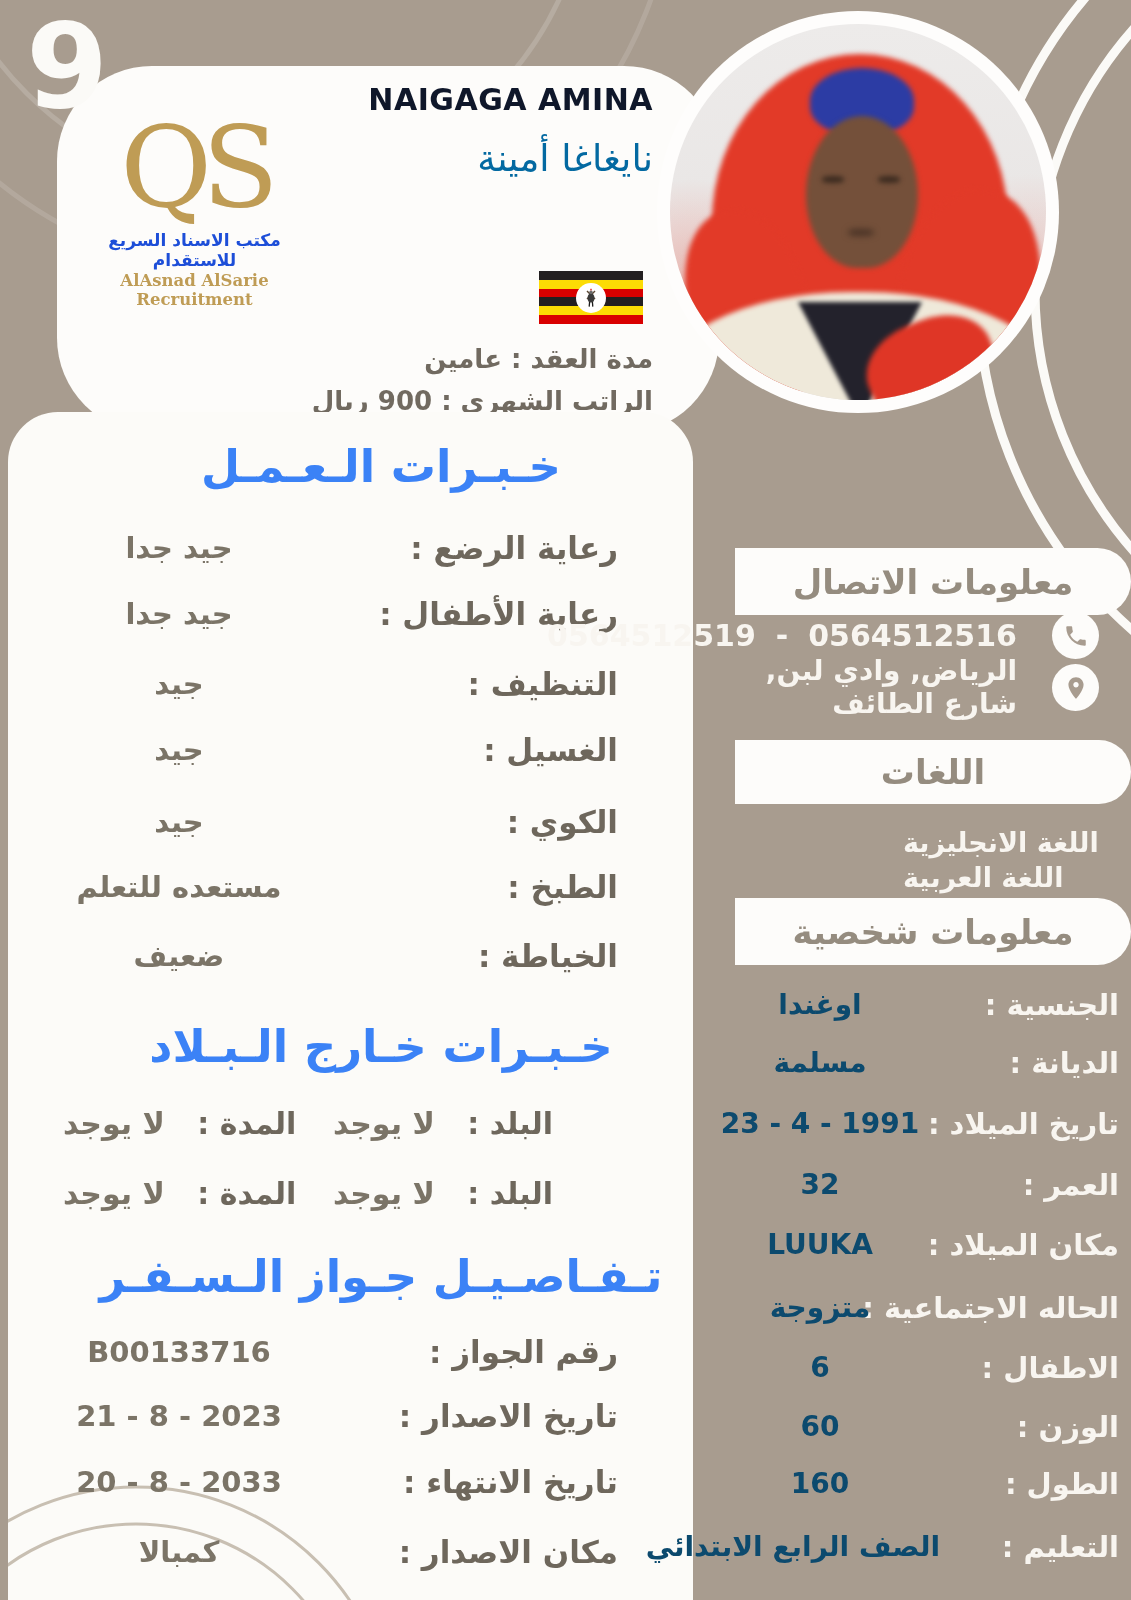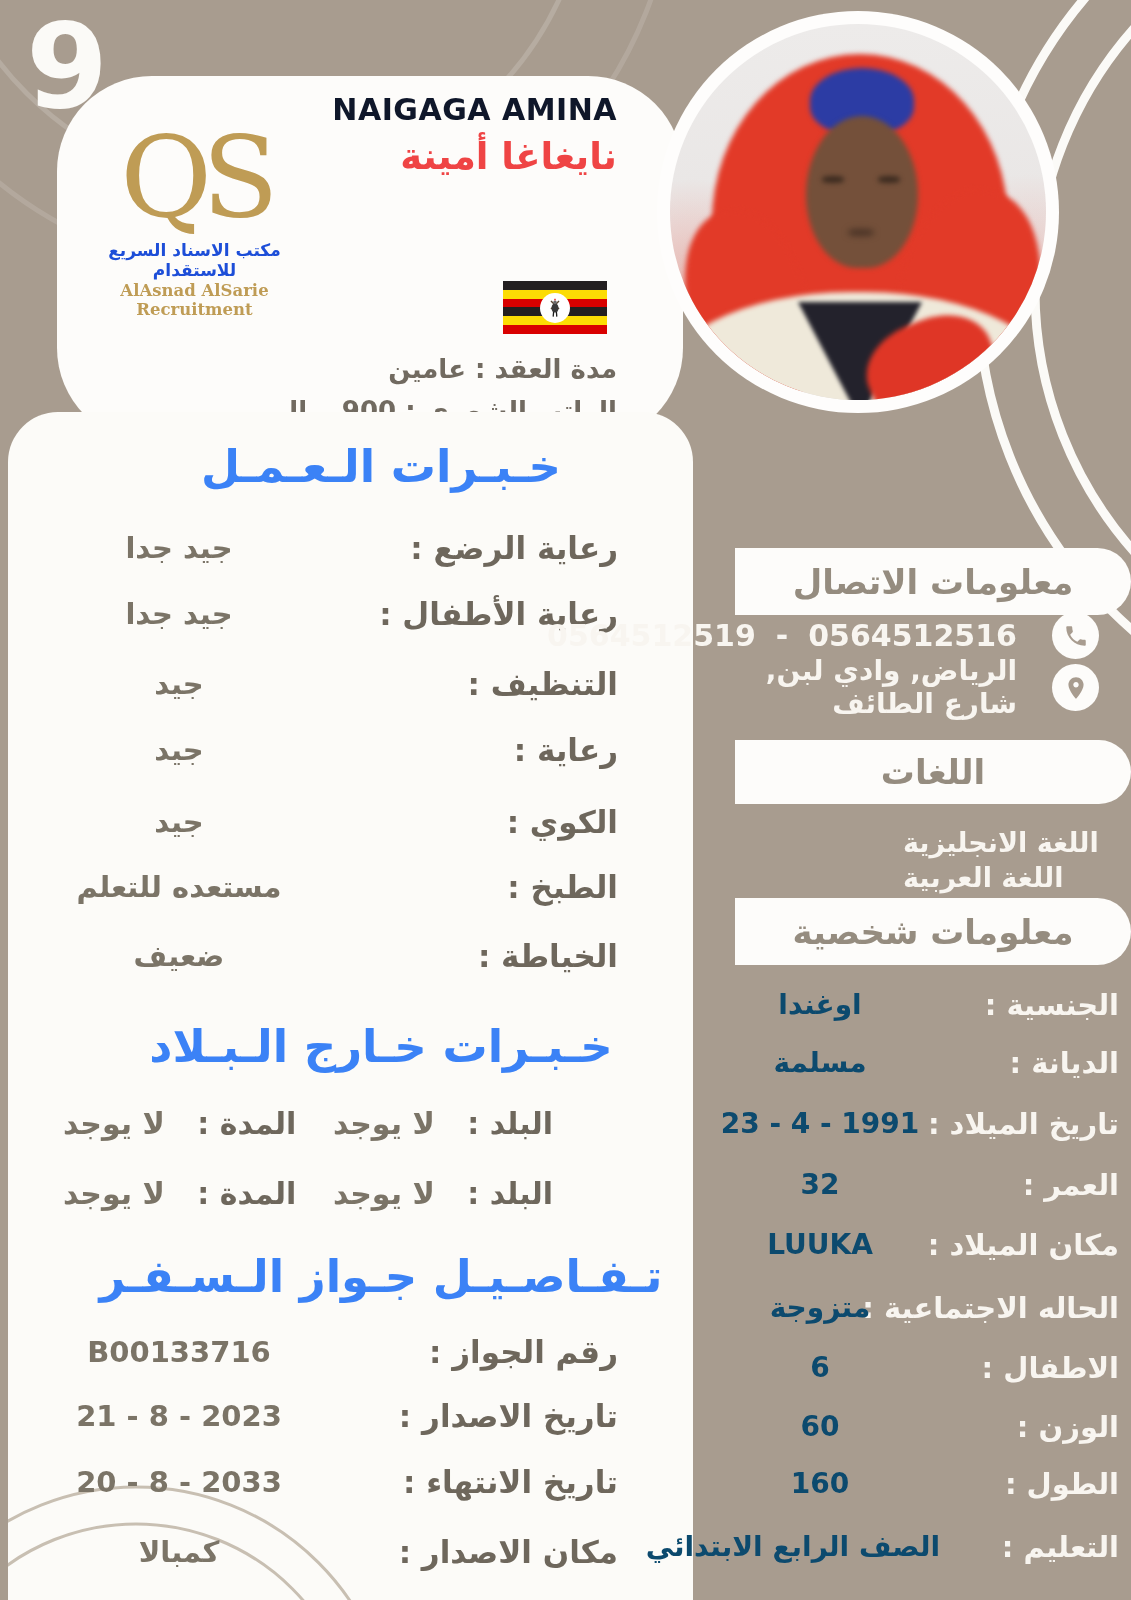--- a/index.html
+++ b/index.html
@@ -12,34 +12,34 @@
   .deco{position:absolute;inset:0;width:1131px;height:1600px;z-index:1;pointer-events:none;}
 
   
   .page-num{
     position:absolute;left:26px;top:2px;z-index:4;
     font-size:118px;font-weight:600;color:#fbfaf7;line-height:1.1;
   }
 
   
   .top-card{
-    position:absolute;left:57px;top:76px;width:626px;height:367px;
-    background:#fdfcfa;border-radius:95px;z-index:2;
+    position:absolute;left:57px;top:66px;width:626px;height:367px;
+    background:#fdfcfa;border-radius:95px;z-index:2;padding-left:36px;
   }
   .logo{position:absolute;left:10px;top:48px;width:255px;text-align:center;direction:ltr;}
   .logo-qs{
     font-family:"DejaVu Serif",serif;font-size:112px;line-height:0.95;
     color:#bf9c55;letter-spacing:-10px;font-weight:400;
   }
   .logo-ar{font-size:17px;font-weight:700;color:#1d4ed8;margin-top:10px;direction:rtl;}
   .logo-en{font-family:"DejaVu Serif",serif;font-size:16.5px;font-weight:700;color:#bf9c55;margin-top:1px;}
 
   .name-block{position:absolute;right:66px;top:16px;width:370px;text-align:right;}
   .name-en{direction:ltr;font-size:30px;font-weight:700;color:#0f172a;letter-spacing:0.5px;text-align:right;}
-  .name-ar{font-size:37px;font-weight:700;color:#ef4444;margin-top:8px;line-height:1.2;}
+  .name-ar{font-size:37px;font-weight:400;color:#0369a1;margin-top:20px;line-height:1.2;}
 
   .flag{
     position:absolute;right:76px;top:205px;width:104px;height:53px;direction:ltr;
     background:linear-gradient(to bottom,
       #231f20 0 16.6%,#fcdc04 16.6% 33.3%,#d90000 33.3% 50%,
       #231f20 50% 66.6%,#fcdc04 66.6% 83.3%,#d90000 83.3% 100%);
   }
   .flag-disc{
     position:absolute;left:50%;top:50%;width:30px;height:30px;margin:-15px 0 0 -15px;
     background:#fff;border-radius:50%;display:flex;align-items:center;justify-content:center;
@@ -196,21 +196,21 @@
     </div>
     <div class="lc-row" style="top:178px">
       <span class="lbl">رعاية الأطفال :</span>
       <span class="val">جيد جدا</span>
     </div>
     <div class="lc-row" style="top:248px">
       <span class="lbl">التنظيف :</span>
       <span class="val">جيد</span>
     </div>
     <div class="lc-row" style="top:314px">
-      <span class="lbl">رعاية :</span>
+      <span class="lbl">الغسيل :</span>
       <span class="val">جيد</span>
     </div>
     <div class="lc-row" style="top:386px">
       <span class="lbl">الكوي :</span>
       <span class="val">جيد</span>
     </div>
     <div class="lc-row" style="top:451px">
       <span class="lbl">الطبخ :</span>
       <span class="val">مستعده للتعلم</span>
     </div>

